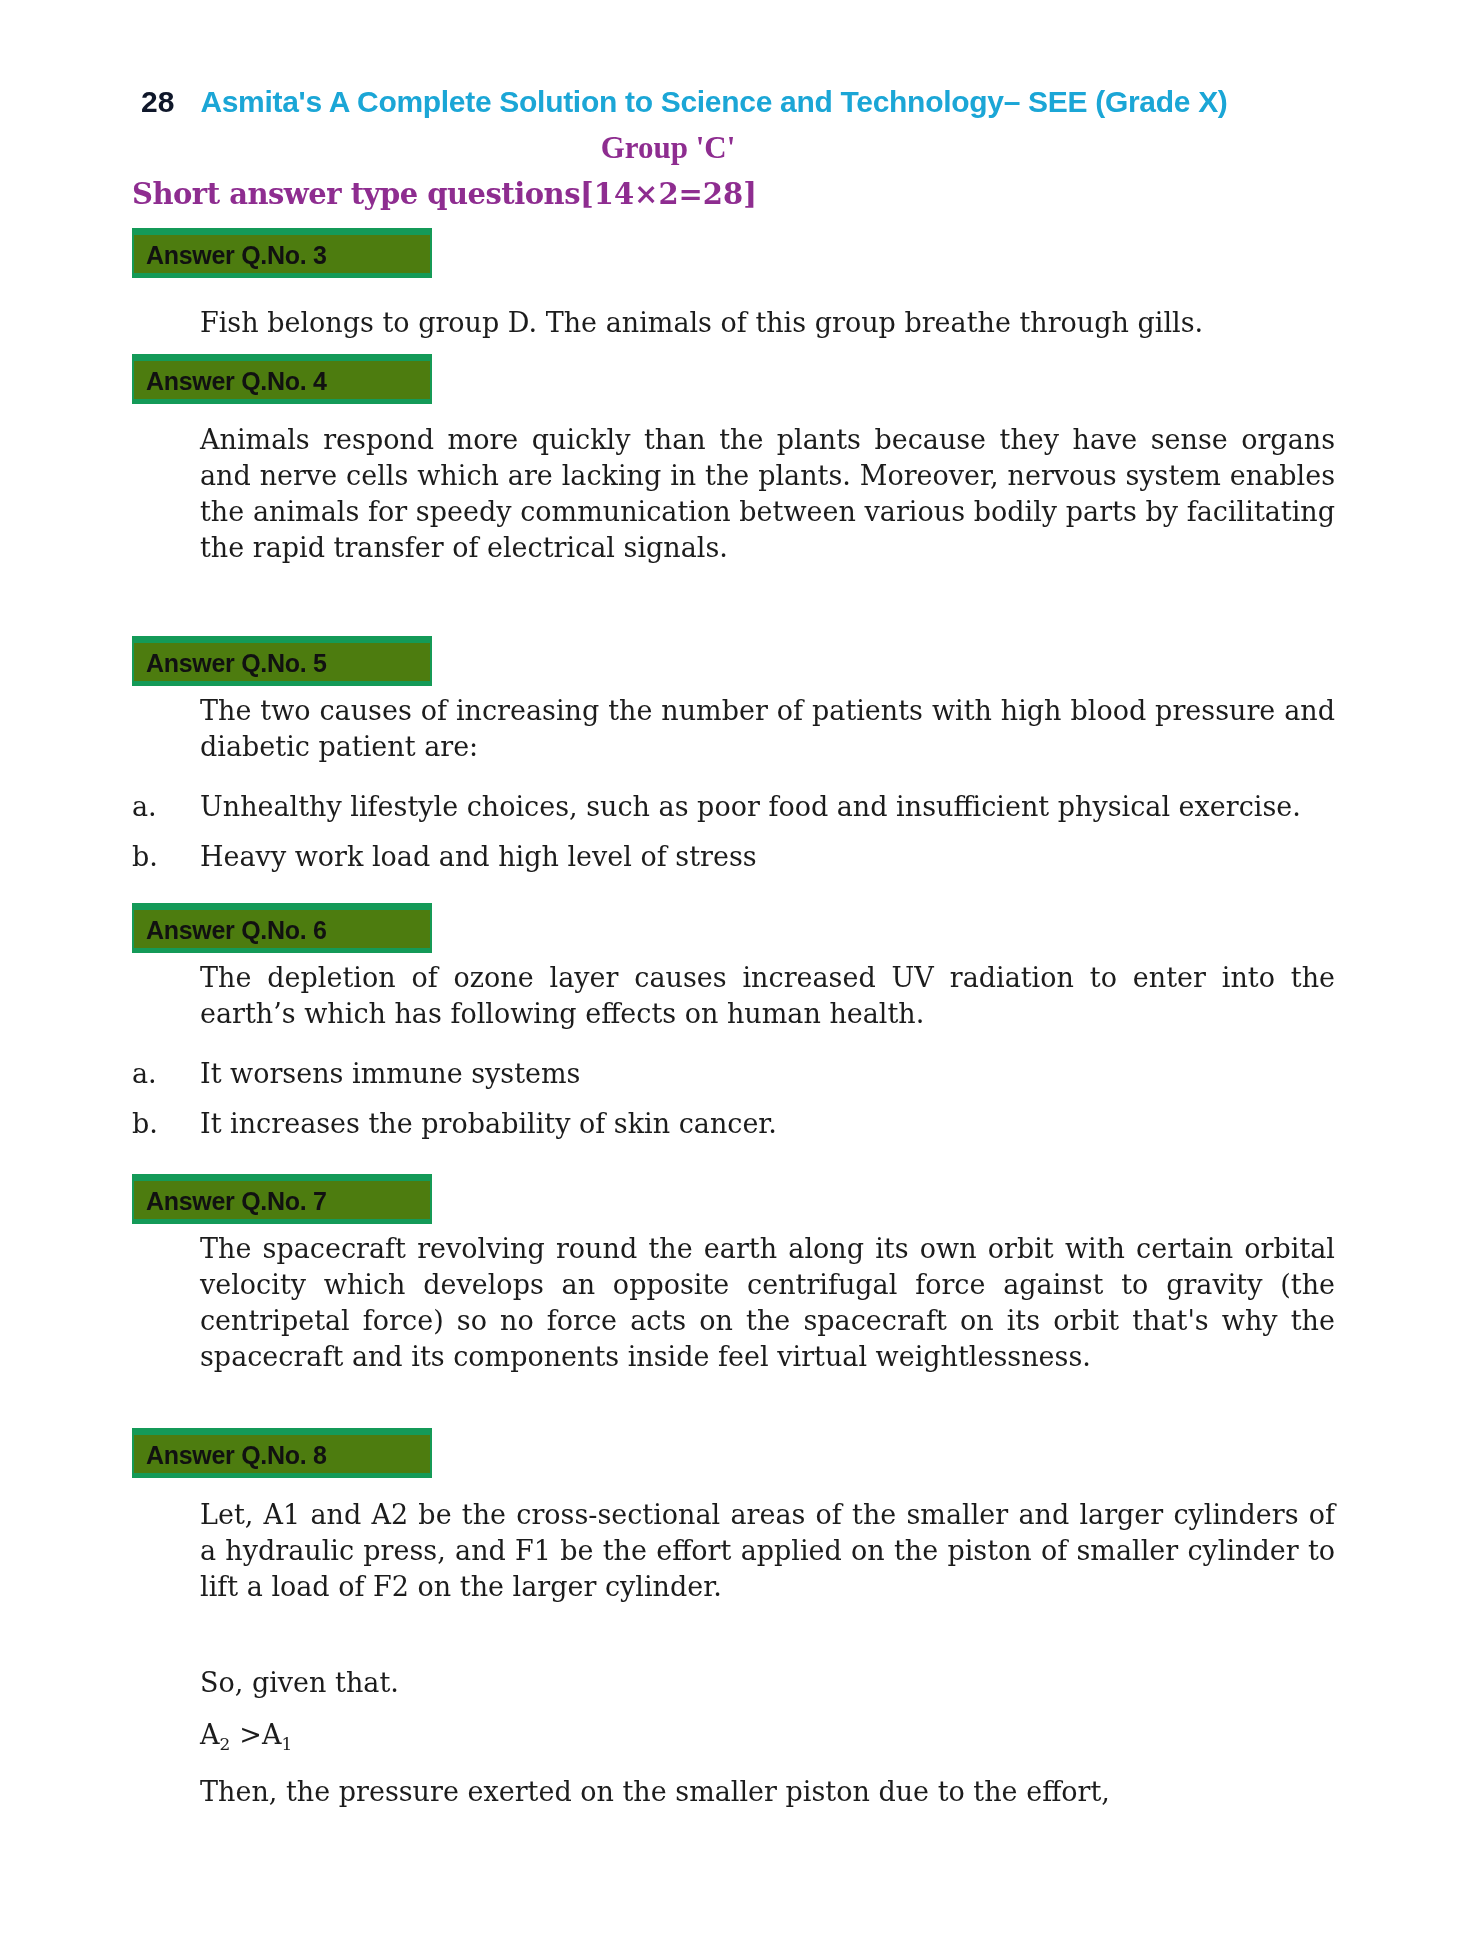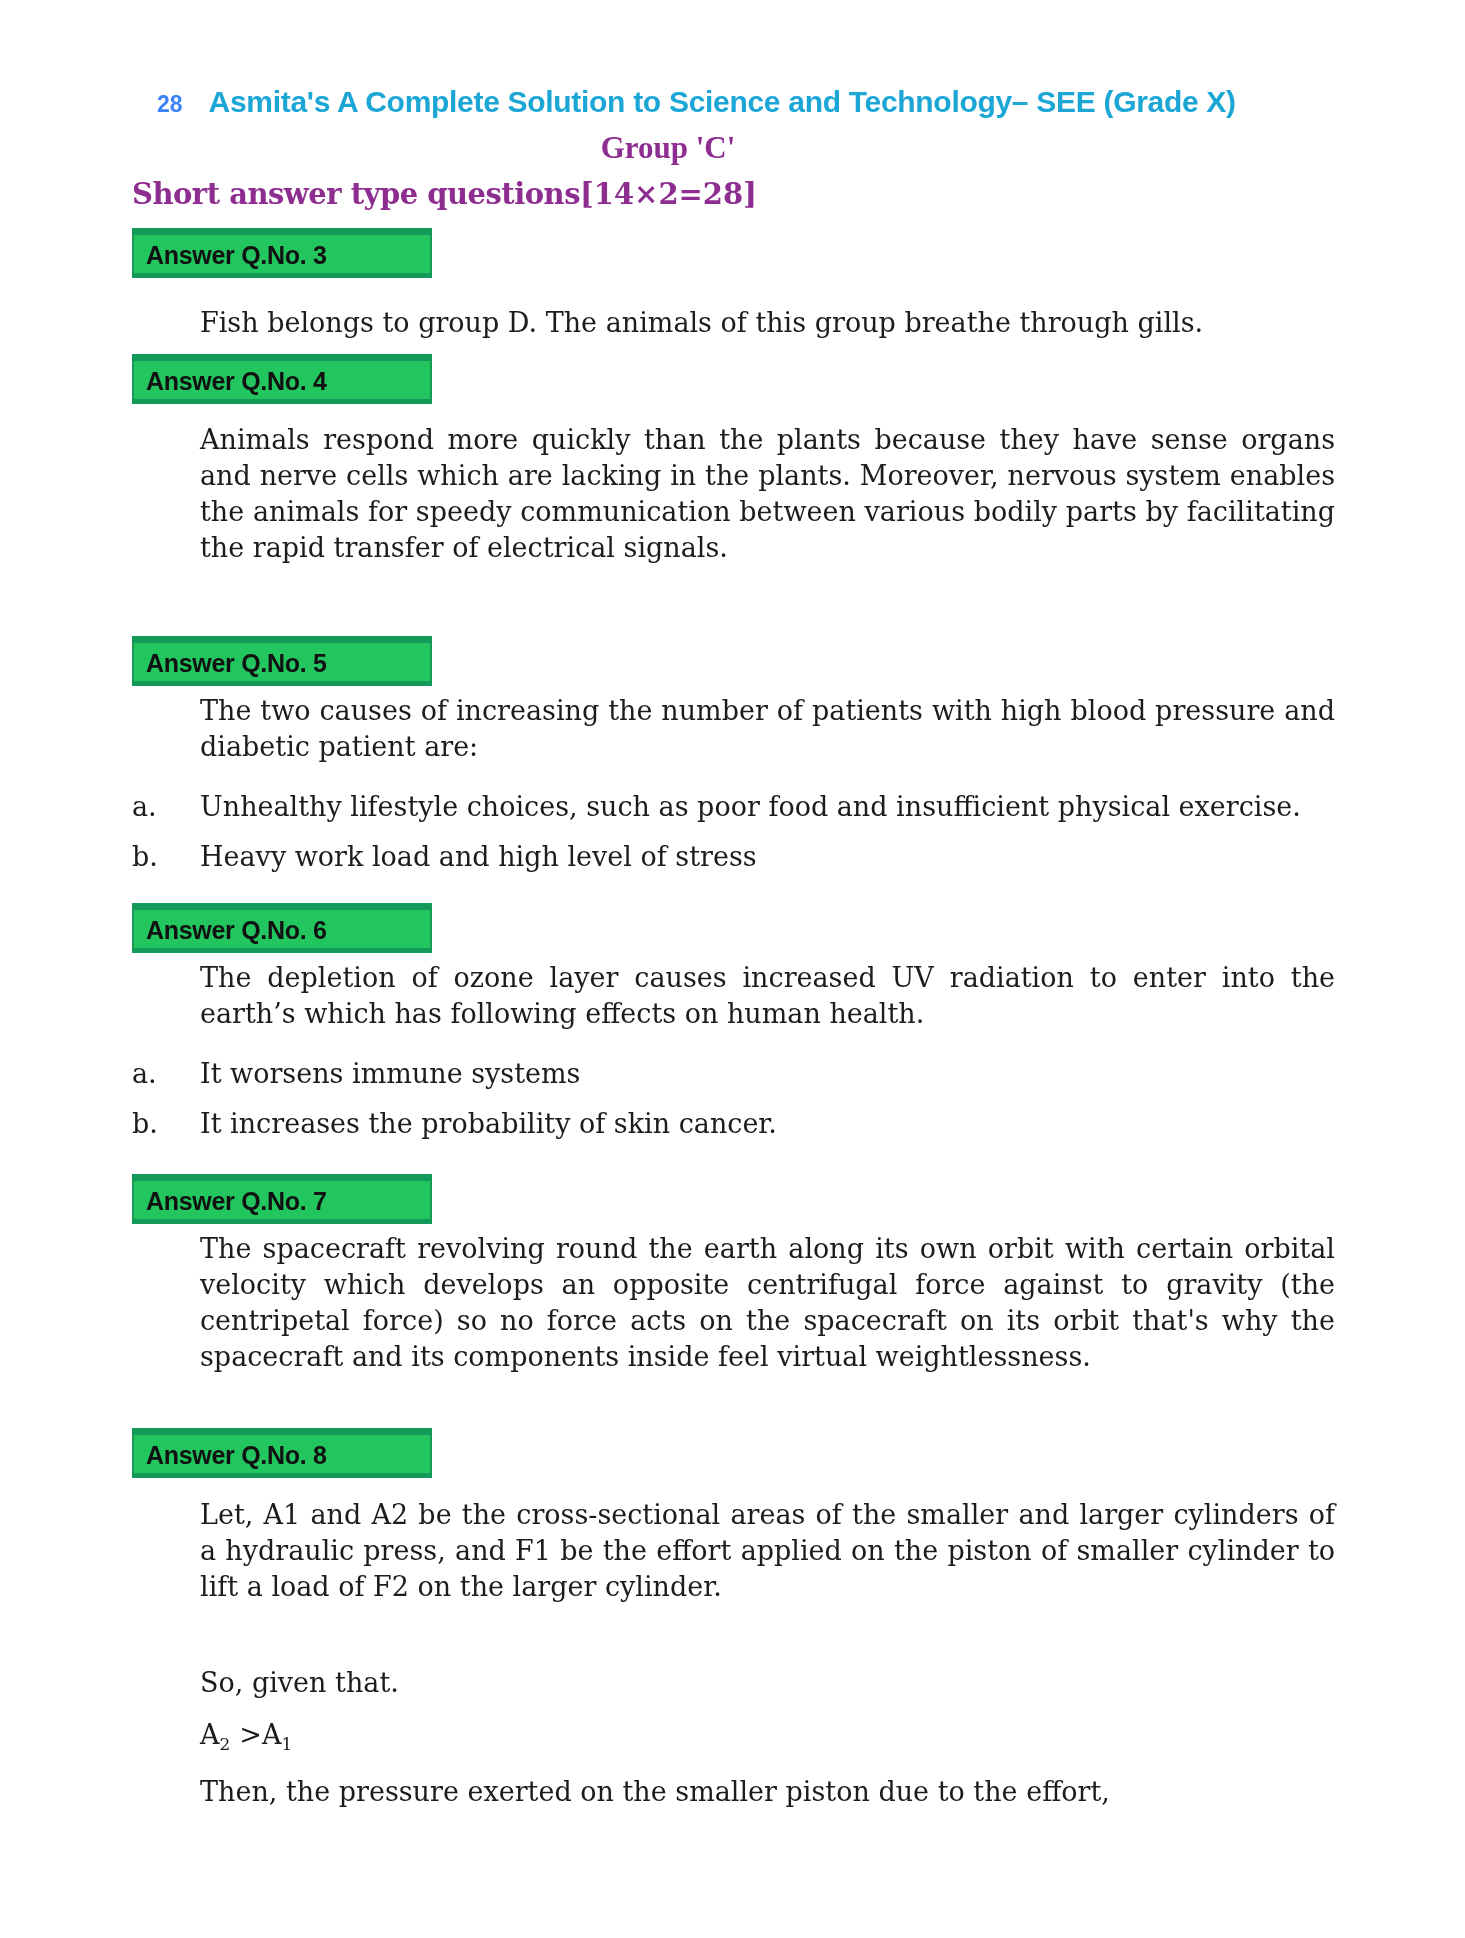--- a/index.html
+++ b/index.html
@@ -20,23 +20,23 @@
   }
   
   .header-row{
     display:flex;
     align-items:baseline;
     height:26px;
     font-family:"Liberation Sans", sans-serif;
     font-weight:bold;
   }
   .page-num{
-    margin-left:25px;
-    font-size:23px;
-    color:#3b82f6;
+    margin-left:9px;
+    font-size:30px;
+    color:#0f172a;
   }
   .book-title{
     margin-left:26px;
     font-size:30px;
     color:#1ba6d6;
     letter-spacing:-0.3px;
   }
   .group-heading{
     margin-top:17px;
     width:1072px;
@@ -56,21 +56,21 @@
     font-family:"DejaVu Serif", serif;
     font-weight:bold;
     color:#8e2d90;
   }
   .section-heading{ font-size:29px; letter-spacing:-0.5px; }
   .marks{ font-size:29px; }
   
   .answer-box{
     box-sizing:border-box;
     width:300px;
-    background:#22c55e;
+    background:#4d7c0f;
     border-top:7px solid #149a58;
     border-bottom:5px solid #149a58;
     border-left:2px solid #169a56;
     border-right:2px solid #169a56;
     padding:5px 10px 3px 12px;
   }
   .answer-box .label{
     font-family:"Liberation Sans", sans-serif;
     font-weight:bold;
     font-size:25px;

